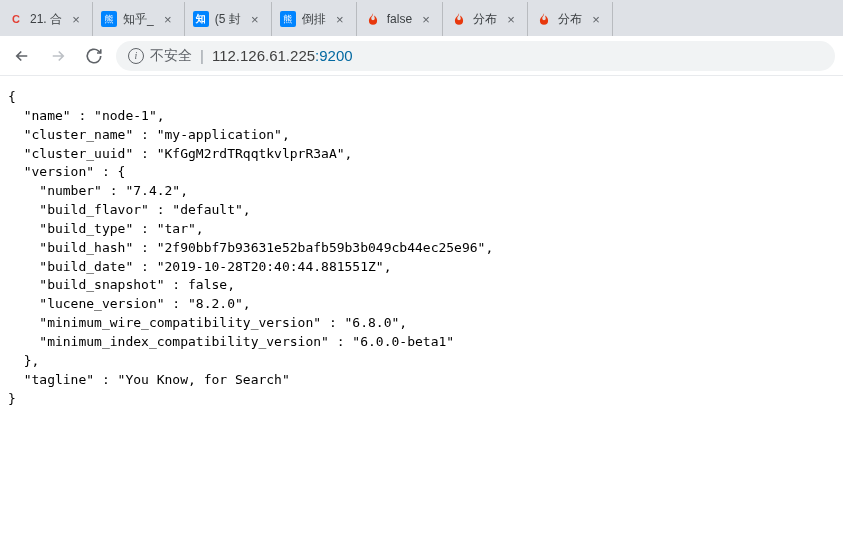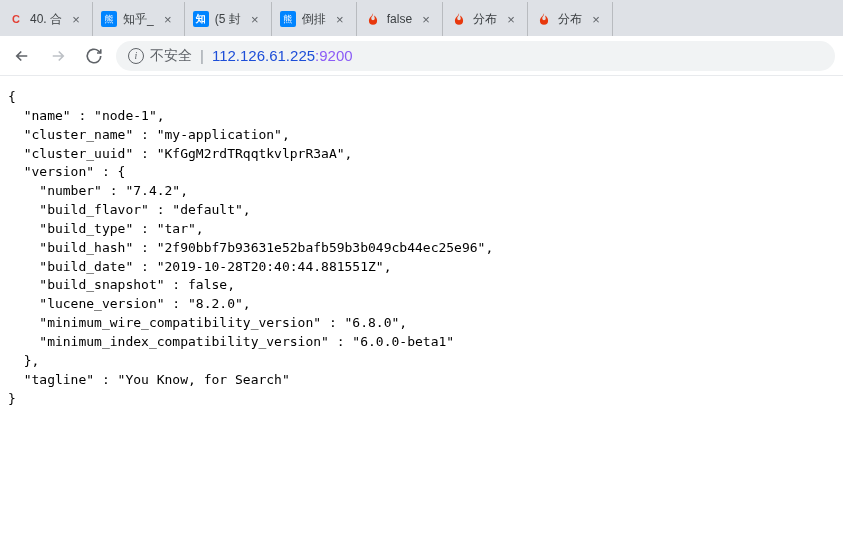--- a/index.html
+++ b/index.html
@@ -101,38 +101,38 @@
       height: 16px;
       border: 1.5px solid #5f6368;
       border-radius: 50%;
       display: flex;
       align-items: center;
       justify-content: center;
       font-size: 10px;
       font-style: italic;
       font-family: Georgia, serif;
     }
-    .url-host { color: #1d4ed8; }
-    .url-port { color: #8b5cf6; }
+    .url-host { color: #404040; }
+    .url-port { color: #0369a1; }
     .content {
       padding: 12px 8px;
       font-family: "SimSun", "宋体", monospace;
       font-size: 13px;
       line-height: 1.45;
       white-space: pre;
       color: #000;
     }
   </style>
 </head>
 <body>
 
 <div class="tab-bar" id="tab-bar">
     <div class="tab">
       <span class="favicon favicon-csdn">C</span>
-      <span class="tab-title">40. 合</span>
+      <span class="tab-title">21. 合</span>
       <span class="tab-close">×</span>
     </div>
     <div class="tab">
       <span class="favicon favicon-zhihu-bear">熊</span>
       <span class="tab-title">知乎_</span>
       <span class="tab-close">×</span>
     </div>
     <div class="tab">
       <span class="favicon favicon-zhihu">知</span>
       <span class="tab-title">(5 封</span>

